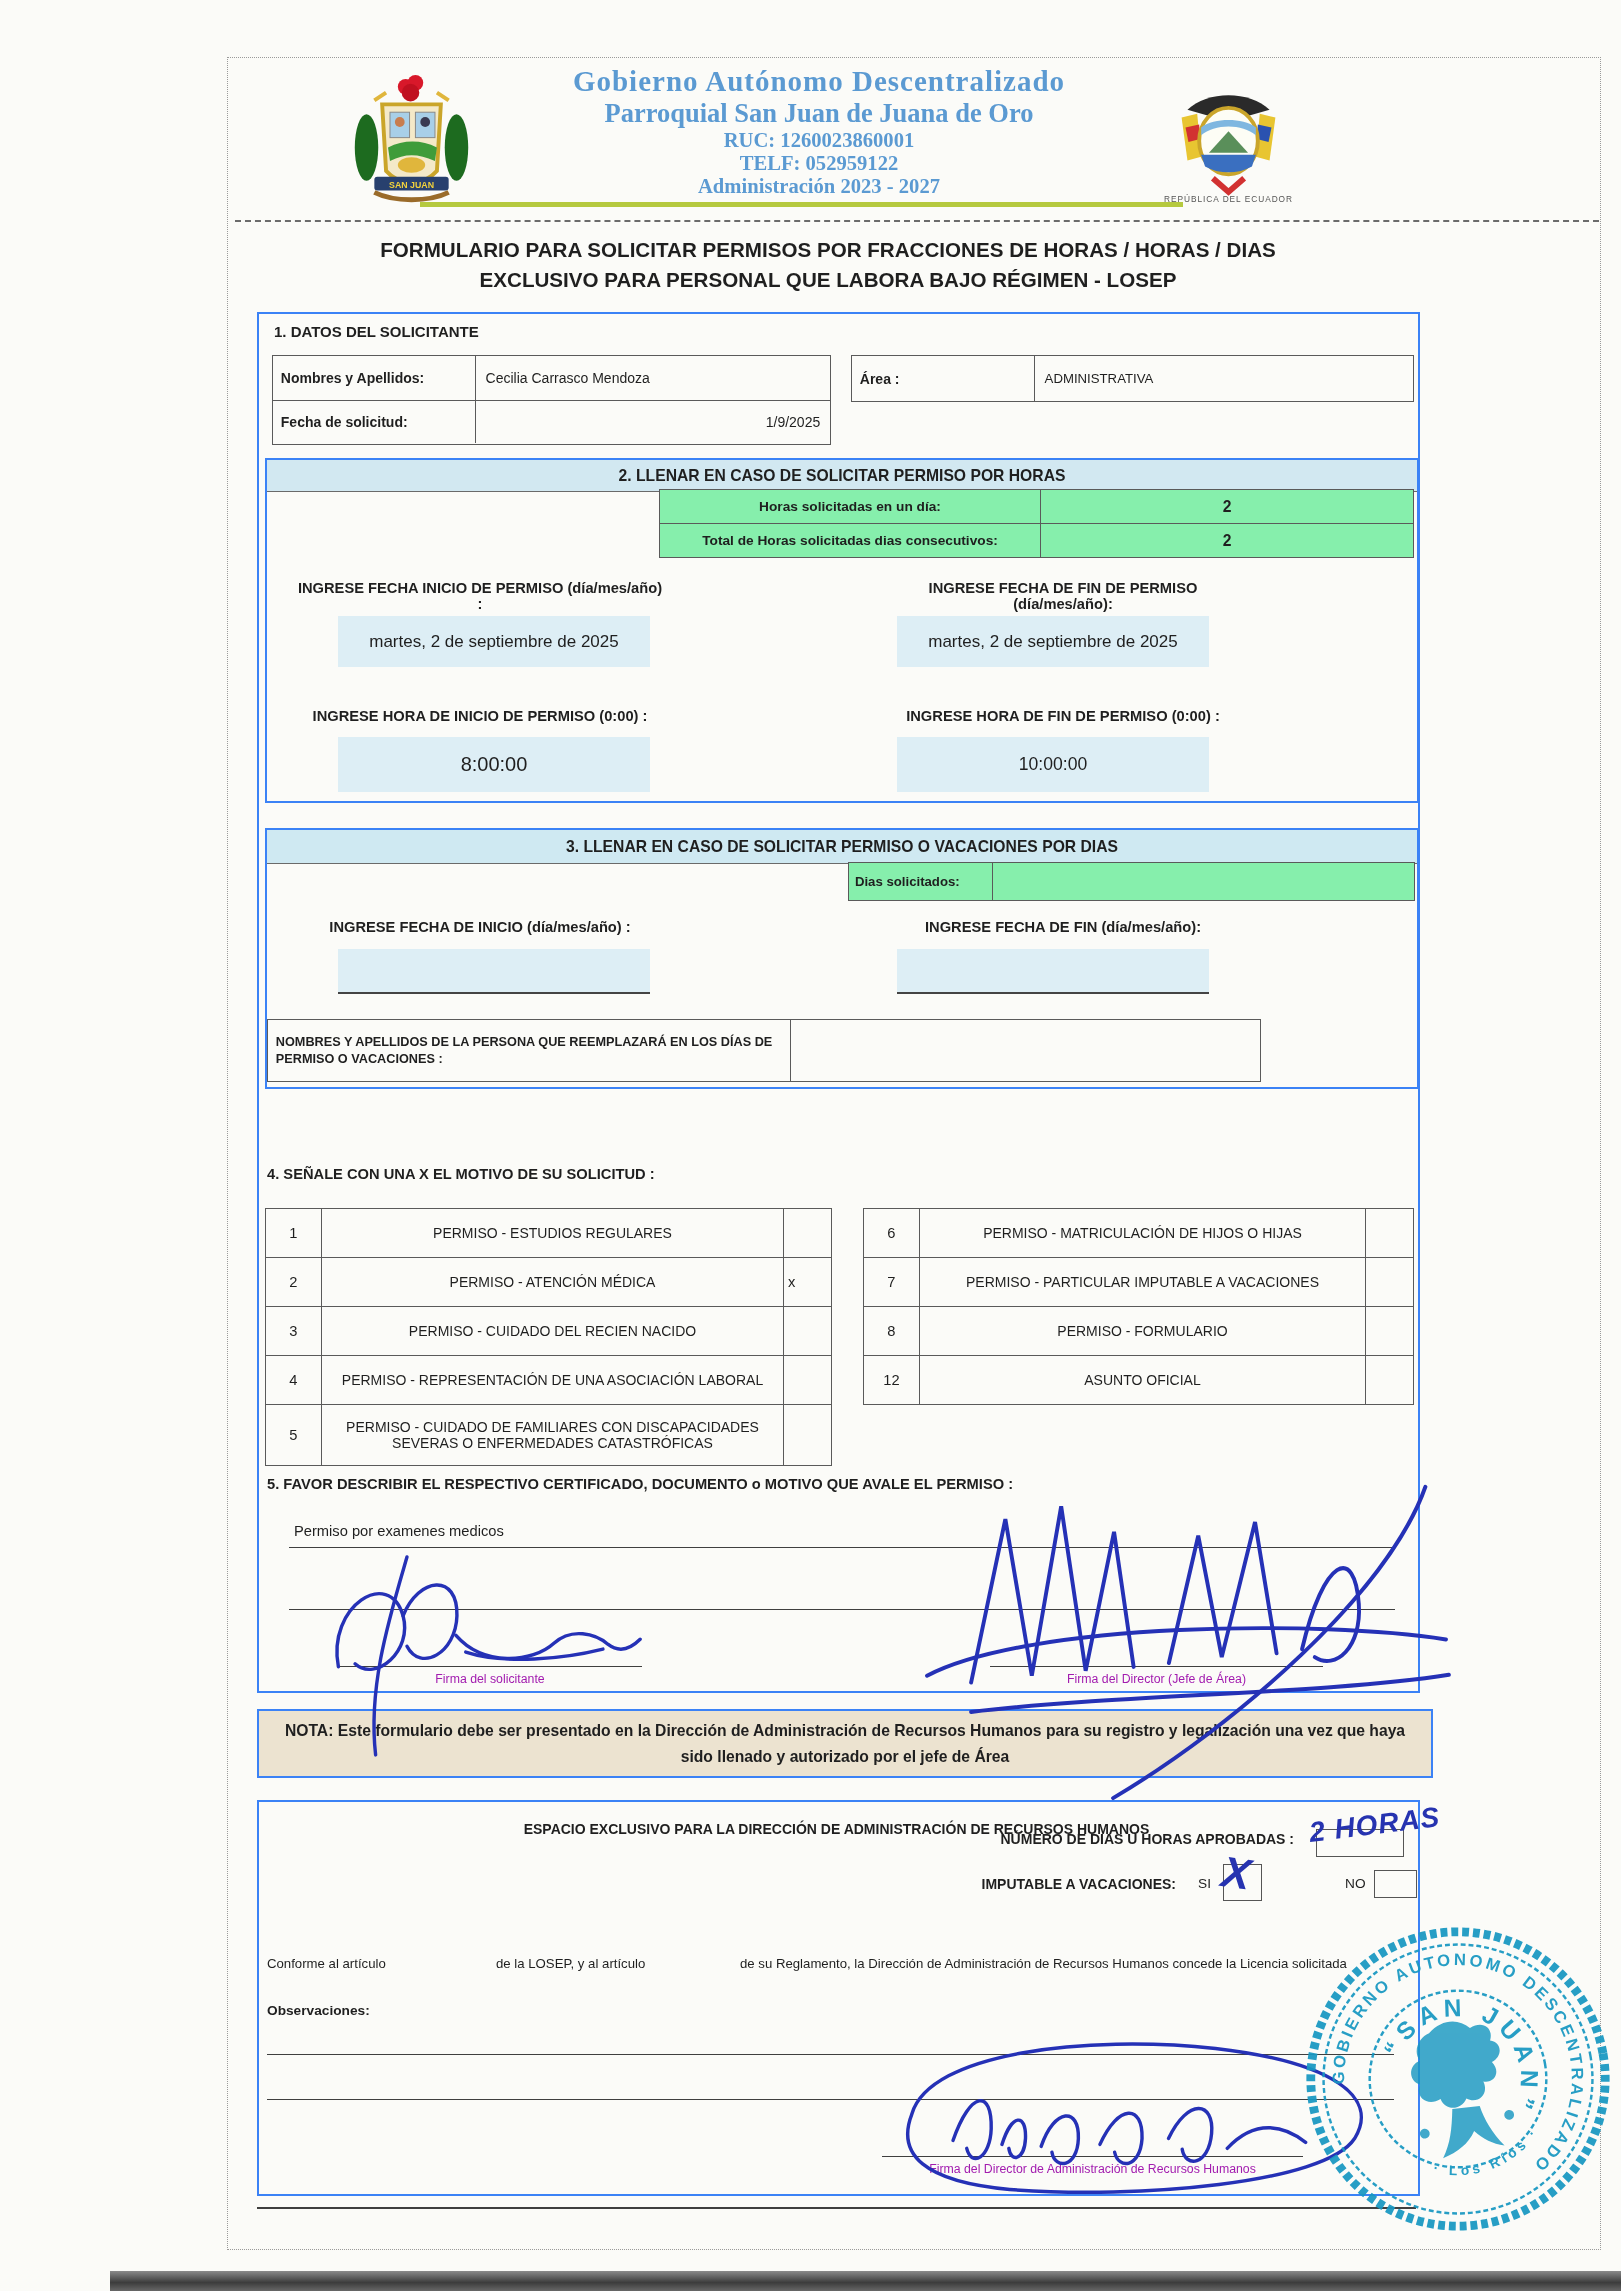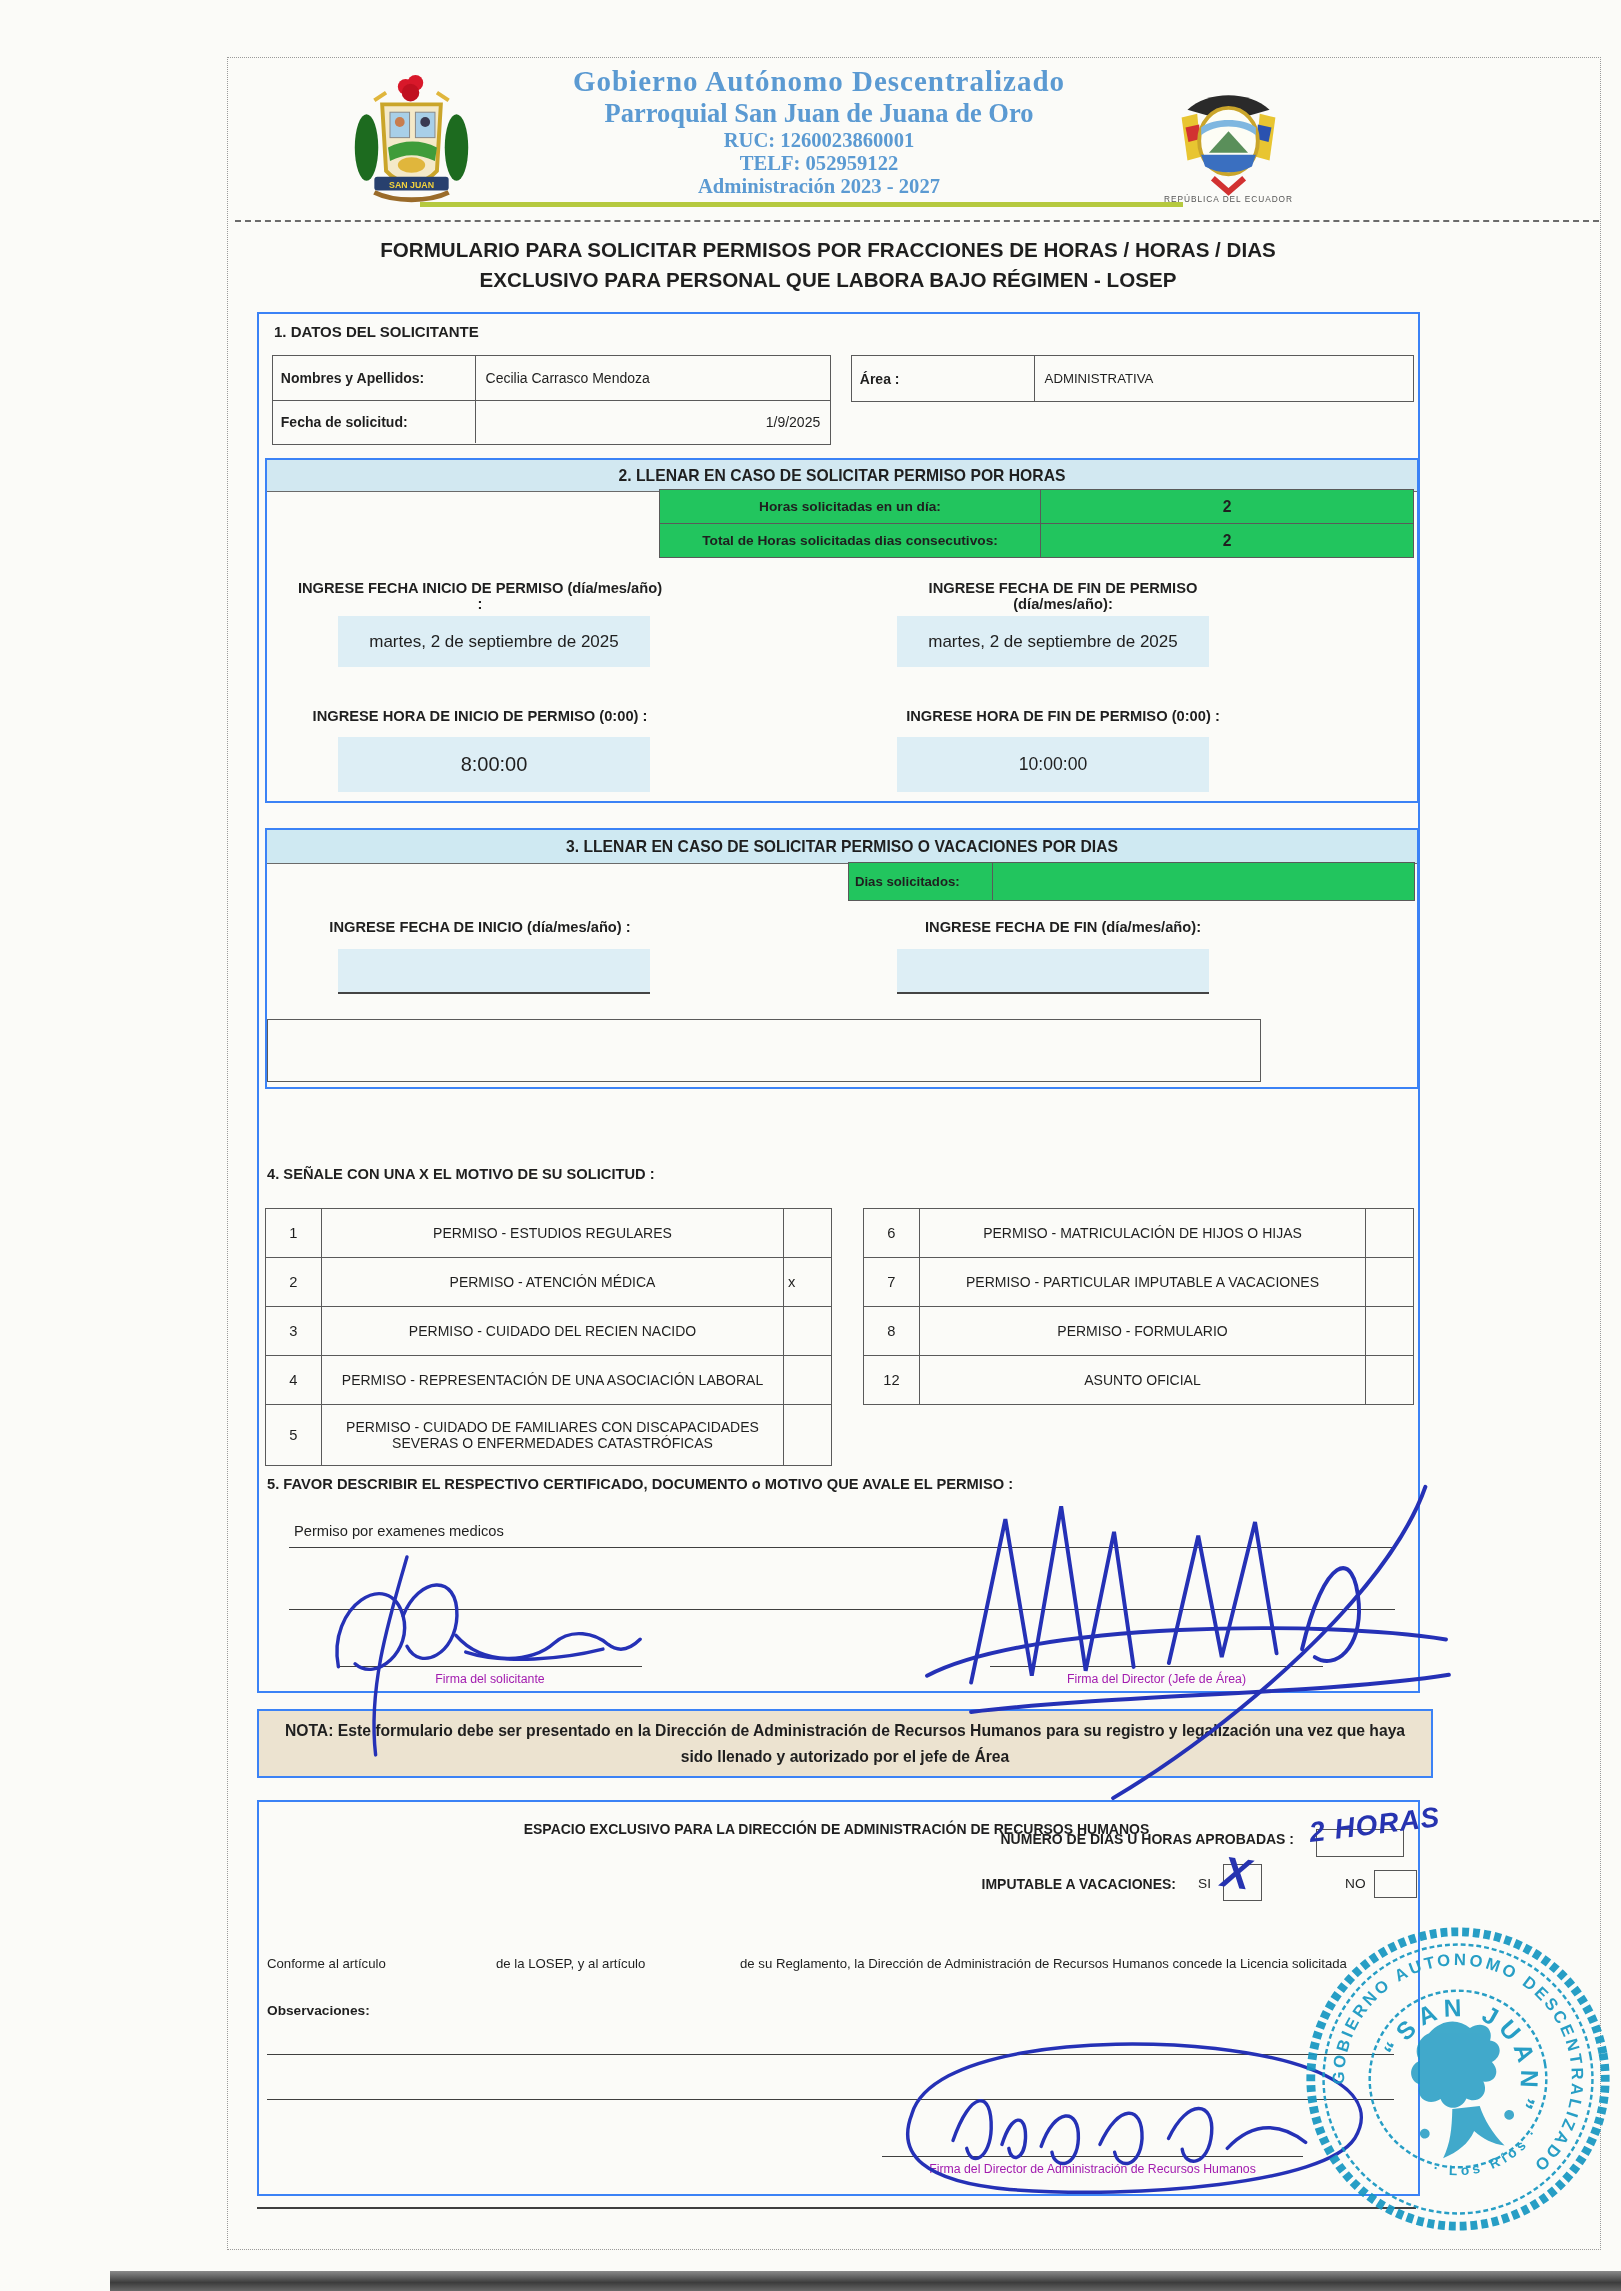--- a/index.html
+++ b/index.html
@@ -6,21 +6,21 @@
   body{width:1621px;height:2292px;position:relative;background:#fbfbf8;
        font-family:"Liberation Sans",sans-serif;color:#1f1f1f;overflow:hidden;}
   .abs{position:absolute;}
   .pageframe{border:1px dotted #9a9a9a;}
   .serifblue{font-family:"Liberation Serif",serif;color:#5b9ad2;font-weight:bold;}
   .ctr{text-align:center;}
   .bold{font-weight:bold;}
   .box{border:2px solid #3b82f6;}
   .thinbox{border:1.6px solid #5a5a5a;}
   .sechead{background:#d2e8f1;font-weight:bold;font-size:15.7px;display:flex;align-items:center;justify-content:center;border-bottom:1.5px solid #6a6a6a;}
-  .tan{background:#22c55e;}
+  .tan{background:#86efac;}
   .blue-field{background:#ddeef5;}
   .cell{display:flex;align-items:center;}
   .dashline{border-top:2px dashed #6b6b6b;}
   .hline{border-top:1.6px solid #3f3f3f;}
   .lbl{font-size:14.7px;}
   .small{font-size:12.3px;color:#a21caf;}
   table{border-collapse:collapse;}
   .mtab{width:100%;height:100%;}
   .mtab td{border:1.5px solid #5a5a5a;font-size:14px;text-align:center;padding:2px 5.9px;}
   .mtab td.num{width:43px;font-size:14.7px;}
@@ -142,20 +142,21 @@
 <div class="abs" style="left:848px;top:862px;width:567px;height:39px;display:flex;border:1.5px solid #5a5a5a;box-sizing:border-box;">
   <div class="cell tan bold" style="width:137px;border-right:1.5px solid #5a5a5a;padding-left:5.9px;font-size:13.2px;">Dias solicitados:</div>
   <div class="cell tan" style="flex:1;"></div>
 </div>
 <div class="abs ctr bold lbl" style="left:294px;top:919px;width:372px;">INGRESE FECHA DE INICIO (día/mes/año) :</div>
 <div class="abs ctr bold lbl" style="left:877px;top:919px;width:372px;">INGRESE FECHA DE FIN (día/mes/año):</div>
 <div class="abs blue-field" style="left:338px;top:949px;width:312px;height:43px;border-bottom:2px solid #444;"></div>
 <div class="abs blue-field" style="left:897px;top:949px;width:312px;height:43px;border-bottom:2px solid #444;"></div>
 
 <div class="abs thinbox" style="left:267px;top:1019px;width:992px;height:61px;display:flex;">
+  <div class="cell bold" style="width:506px;border-right:1.5px solid #5a5a5a;padding:2px 7.8px;font-size:12.7px;line-height:16.7px;">NOMBRES Y APELLIDOS DE LA PERSONA QUE REEMPLAZARÁ EN  LOS DÍAS DE PERMISO O VACACIONES :</div>
   <div class="cell" style="flex:1;"></div>
 </div>
 
 <div class="abs bold" style="left:267px;top:1166px;font-size:14.7px;">4. SEÑALE CON UNA X EL MOTIVO DE SU SOLICITUD :</div>
 
 <div class="abs" style="left:265px;top:1208px;width:567px;">
   <table class="mtab" style="width:567px;">
     <tbody>
         <tr style="height:49px;">
       <td class="num">1</td>

